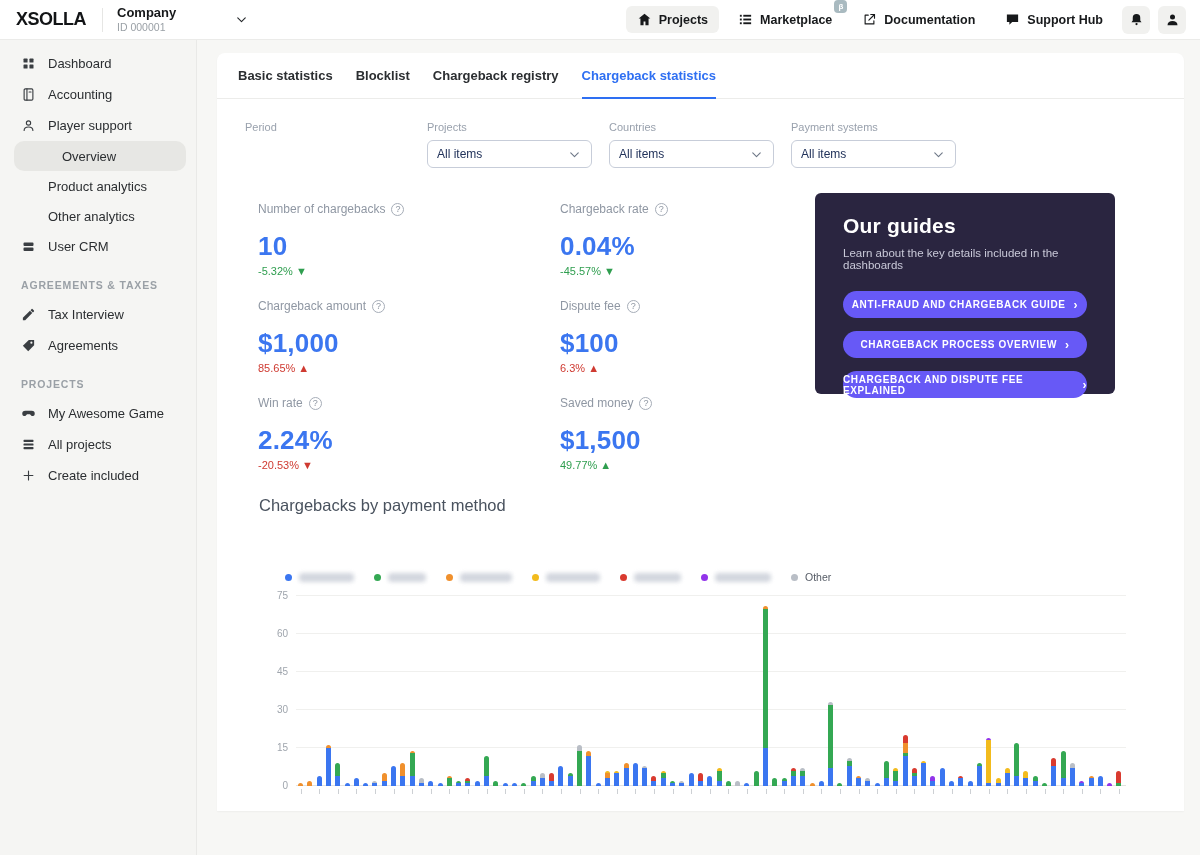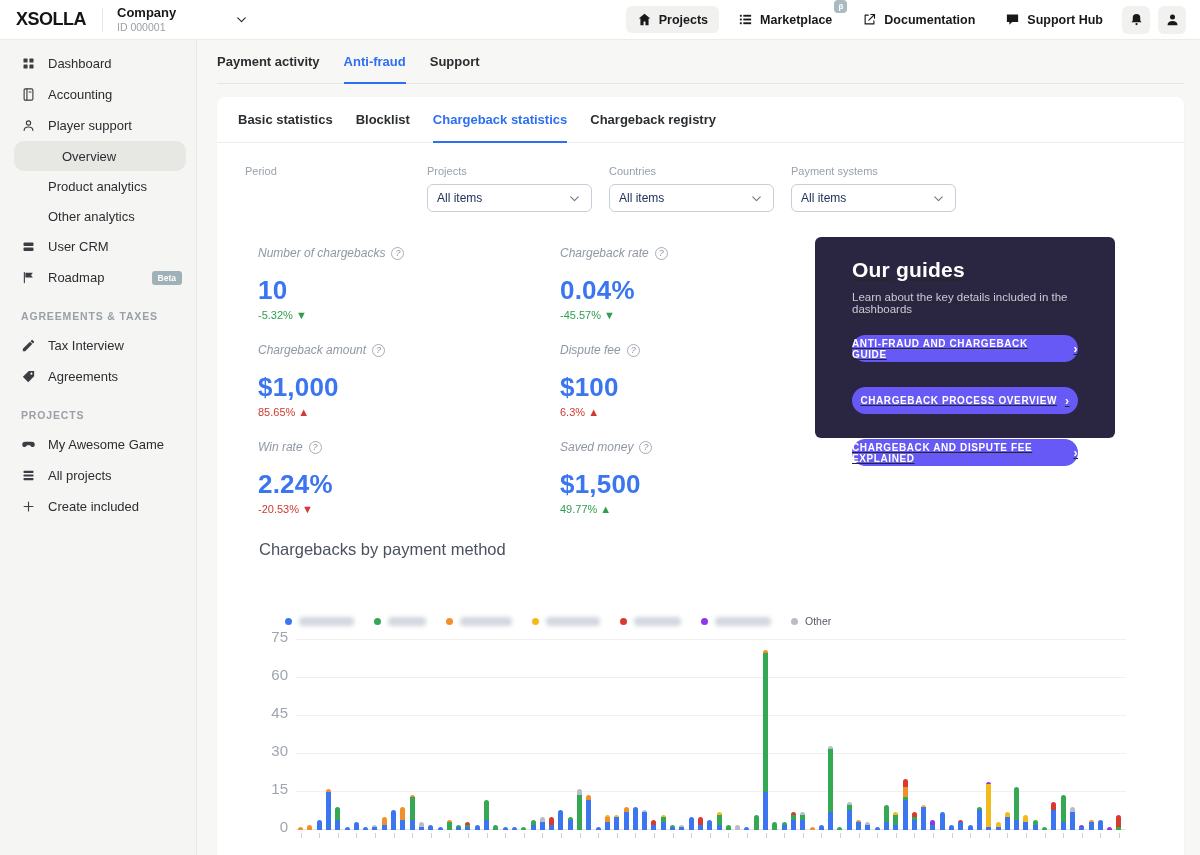--- a/index.html
+++ b/index.html
@@ -47,46 +47,46 @@
   .frow { display:flex; gap:17px; }
   .filter { width:165px; }
   .flabel { font-size:11px; color:#99a1ad; margin-bottom:7px; }
   .fbox { height:28px; border:1px solid #c7cdd9; border-radius:6px; display:flex; align-items:center; justify-content:space-between; padding:0 9px; background:#fff; cursor:pointer; }
   .fval { font-size:12px; font-weight:500; color:#21325a; }
   .fbox .ficon { color:#6e7887; display:flex; }
 
   
   .dash { position:relative; margin-top:34px; padding-left:41px; height:292px; }
   .stats { display:grid; grid-template-columns:302px 302px; grid-auto-rows:97px; }
-  .slabel { font-size:12px; color:#8f97a3; display:flex; align-items:center; gap:6px;font-style:italic; }
+  .slabel { font-size:12px; color:#8f97a3; display:flex; align-items:center; gap:6px; }
   .info-i { width:13px; height:13px; border-radius:50%; border:1px solid #a6adb8; color:#8d95a1; font-size:9px; line-height:11px; text-align:center; display:inline-block; cursor:pointer; }
   .sval { margin-top:15px; font-size:26px; font-weight:700; color:#3b76f0; letter-spacing:.2px; }
   .sdelta { margin-top:3px; font-size:11px; font-weight:400; }
   .sdelta.good { color:#2f9e4f; }
   .sdelta.bad { color:#cf3a31; }
 
-  .guides { position:absolute; left:598px; top:-9px; width:300px; height:201px; background:#2a2540; border-radius:6px; padding:21px 37px;text-decoration:underline; }
+  .guides { position:absolute; left:598px; top:-9px; width:300px; height:201px; background:#2a2540; border-radius:6px; padding:21px 28px; }
   .gtitle { color:#fff; font-size:21px; font-weight:600; letter-spacing:.2px; }
   .gsub { color:#c9c9d8; font-size:11.5px; margin-top:9px; }
-  .gbtn { height:27px; border-radius:14px; background:#6759f6; color:#fff; font-size:10px; font-weight:700; letter-spacing:.06em; display:flex; align-items:center; justify-content:center; margin-top:25px; cursor:pointer; }
+  .gbtn { height:27px; border-radius:14px; background:#6759f6; color:#fff; font-size:10px; font-weight:700; letter-spacing:.06em; display:flex; align-items:center; justify-content:center; margin-top:13px; cursor:pointer; }
   .gbtn:first-of-type { margin-top:20px; }
   .gchev { margin-left:8px; font-size:12px; font-weight:700; }
 
   
   .chart { padding-left:42px; margin-top:2px; }
   .chtitle { font-size:16.5px; color:#49525e; }
   .legend { display:flex; align-items:center; gap:20px; margin:56px 0 0 26px; }
   .litem { display:flex; align-items:center; gap:7px; cursor:pointer; }
   .ldot { width:7px; height:7px; border-radius:50%; }
   .lblur { height:9px; border-radius:4px; background:#c7ccd6; filter:blur(2px); opacity:.8; }
   .lother { font-size:10.5px; color:#565c66; }
   .plotwrap { position:relative; margin:13px 0 0 37px; width:830px; height:190px; }
   .gline { position:absolute; left:0; right:0; height:1px; background:#f0f0ee; }
   .gline.zero { background:#e3e3e1; }
-  .ylab { position:absolute; left:-38px; width:30px; text-align:right; font-size:15px; color:#9fa5ad; }
+  .ylab { position:absolute; left:-38px; width:30px; text-align:right; font-size:10px; color:#9fa5ad; }
   .bar { position:absolute; bottom:0; width:5px; display:flex; flex-direction:column-reverse; border-radius:3px 3px 0 0; overflow:hidden; }
   .seg { width:100%; }
   .ticks { position:relative; margin-left:37px; width:830px; height:12px; }
   .tick { position:absolute; top:3px; width:1px; height:5px; background:#cdd0d4; }
 </style>
 </head>
 <body>
 
 <div class="topbar">
   <div class="logo">XSOLLA</div>
@@ -198,30 +198,20 @@
     <div class="side-sub">Other analytics</div>
     <div class="side-item">
       <span class="sicon">
         <svg viewBox="0 0 24 24" class="ic" fill="currentColor">
           <rect x="4" y="5.5" width="16" height="5.5" rx="1.5"></rect>
           <rect x="4" y="13.5" width="16" height="5.5" rx="1.5"></rect>
         </svg>
       </span>
       <span>User CRM</span>
     </div>
-    <div class="side-item">
-      <span class="sicon">
-        <svg viewBox="0 0 24 24" class="ic" fill="currentColor">
-          <rect x="4.5" y="3" width="1.8" height="18" rx=".9"></rect>
-          <path d="M7 4.5h12l-3 3.8 3 3.7H7z"></path>
-        </svg>
-      </span>
-      <span>Roadmap</span>
-      <span class="side-badge">Beta</span>
-    </div>
     <div class="side-section">AGREEMENTS &amp; TAXES</div>
     <div class="side-item">
       <span class="sicon">
         <svg viewBox="0 0 24 24" class="ic" fill="currentColor">
           <path d="M3 17.3V21h3.7L18 9.7 14.3 6 3 17.3z"></path>
           <path d="M20.7 7a1 1 0 0 0 0-1.4l-2.3-2.3a1 1 0 0 0-1.4 0l-1.7 1.7 3.7 3.7L20.7 7z"></path>
         </svg>
       </span>
       <span>Tax Interview</span>
     </div>
@@ -257,32 +247,27 @@
       <span class="sicon">
         <svg viewBox="0 0 24 24" class="ic" fill="none" stroke="currentColor" stroke-width="1.8" stroke-linecap="round" stroke-linejoin="round">
           <path d="M12 5v14M5 12h14"></path>
         </svg>
       </span>
       <span>Create included</span>
     </div>
   </div>
 
 <div class="main">
-  <div class="mtabs" id="mtabs">
-      <div class="mtab">Payment activity</div>
-      <div class="mtab active">Anti-fraud</div>
-      <div class="mtab">Support</div>
-    </div>
 
   <div class="card">
     <div class="ctabs" id="ctabs">
         <div class="ctab">Basic statistics</div>
         <div class="ctab">Blocklist</div>
+        <div class="ctab">Chargeback registry</div>
         <div class="ctab active">Chargeback statistics</div>
-        <div class="ctab">Chargeback registry</div>
       </div>
 
     <div class="filters">
       <div class="frow" id="filters">
           <div class="filter">
             <div class="flabel">Period</div>
           </div>
           <div class="filter">
             <div class="flabel">Projects</div>
             <div class="fbox">

